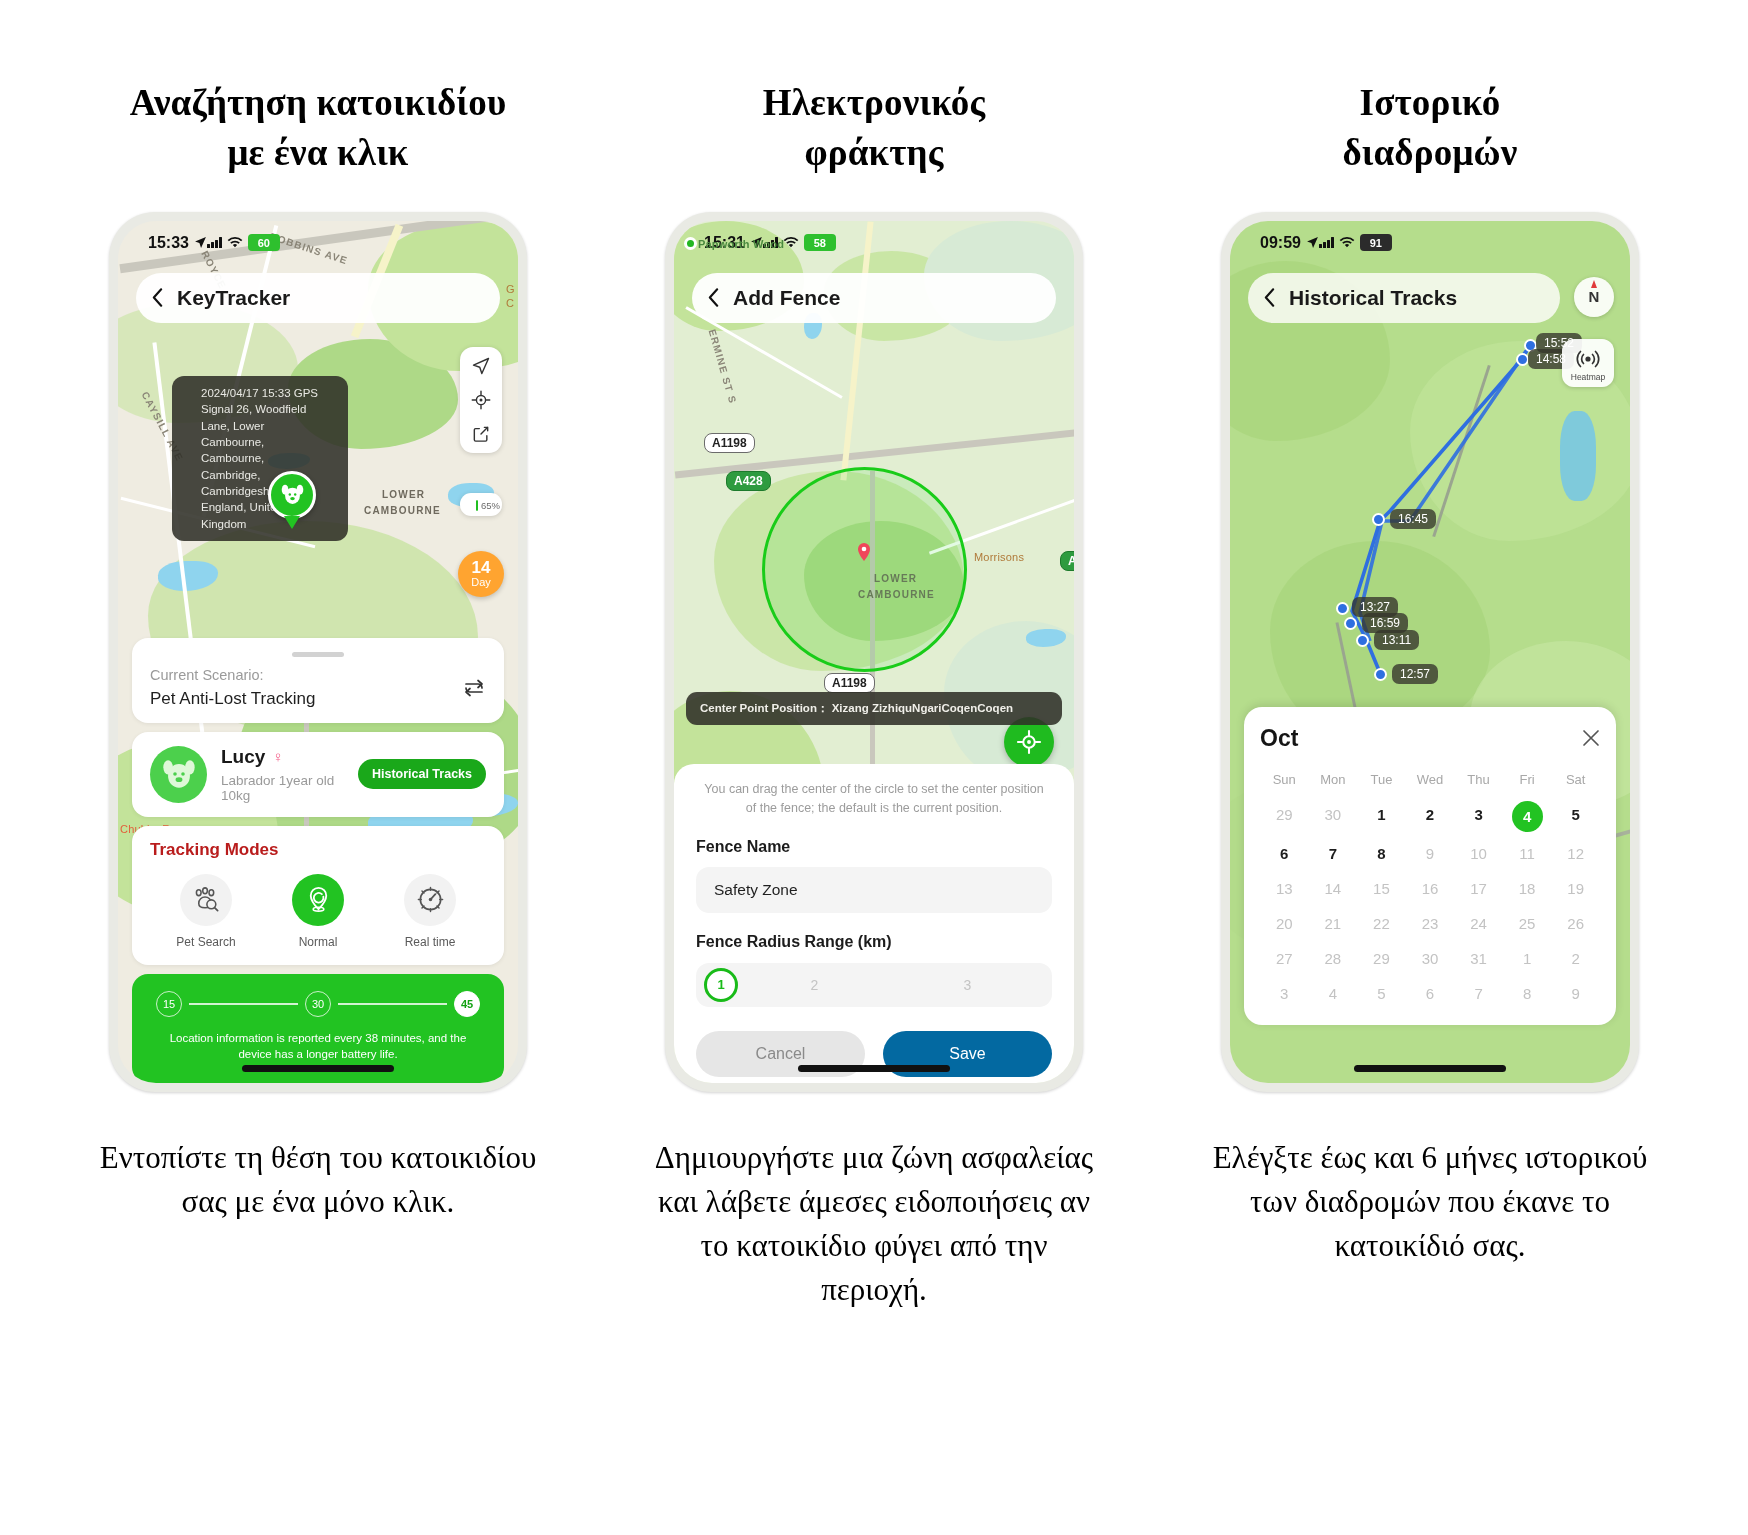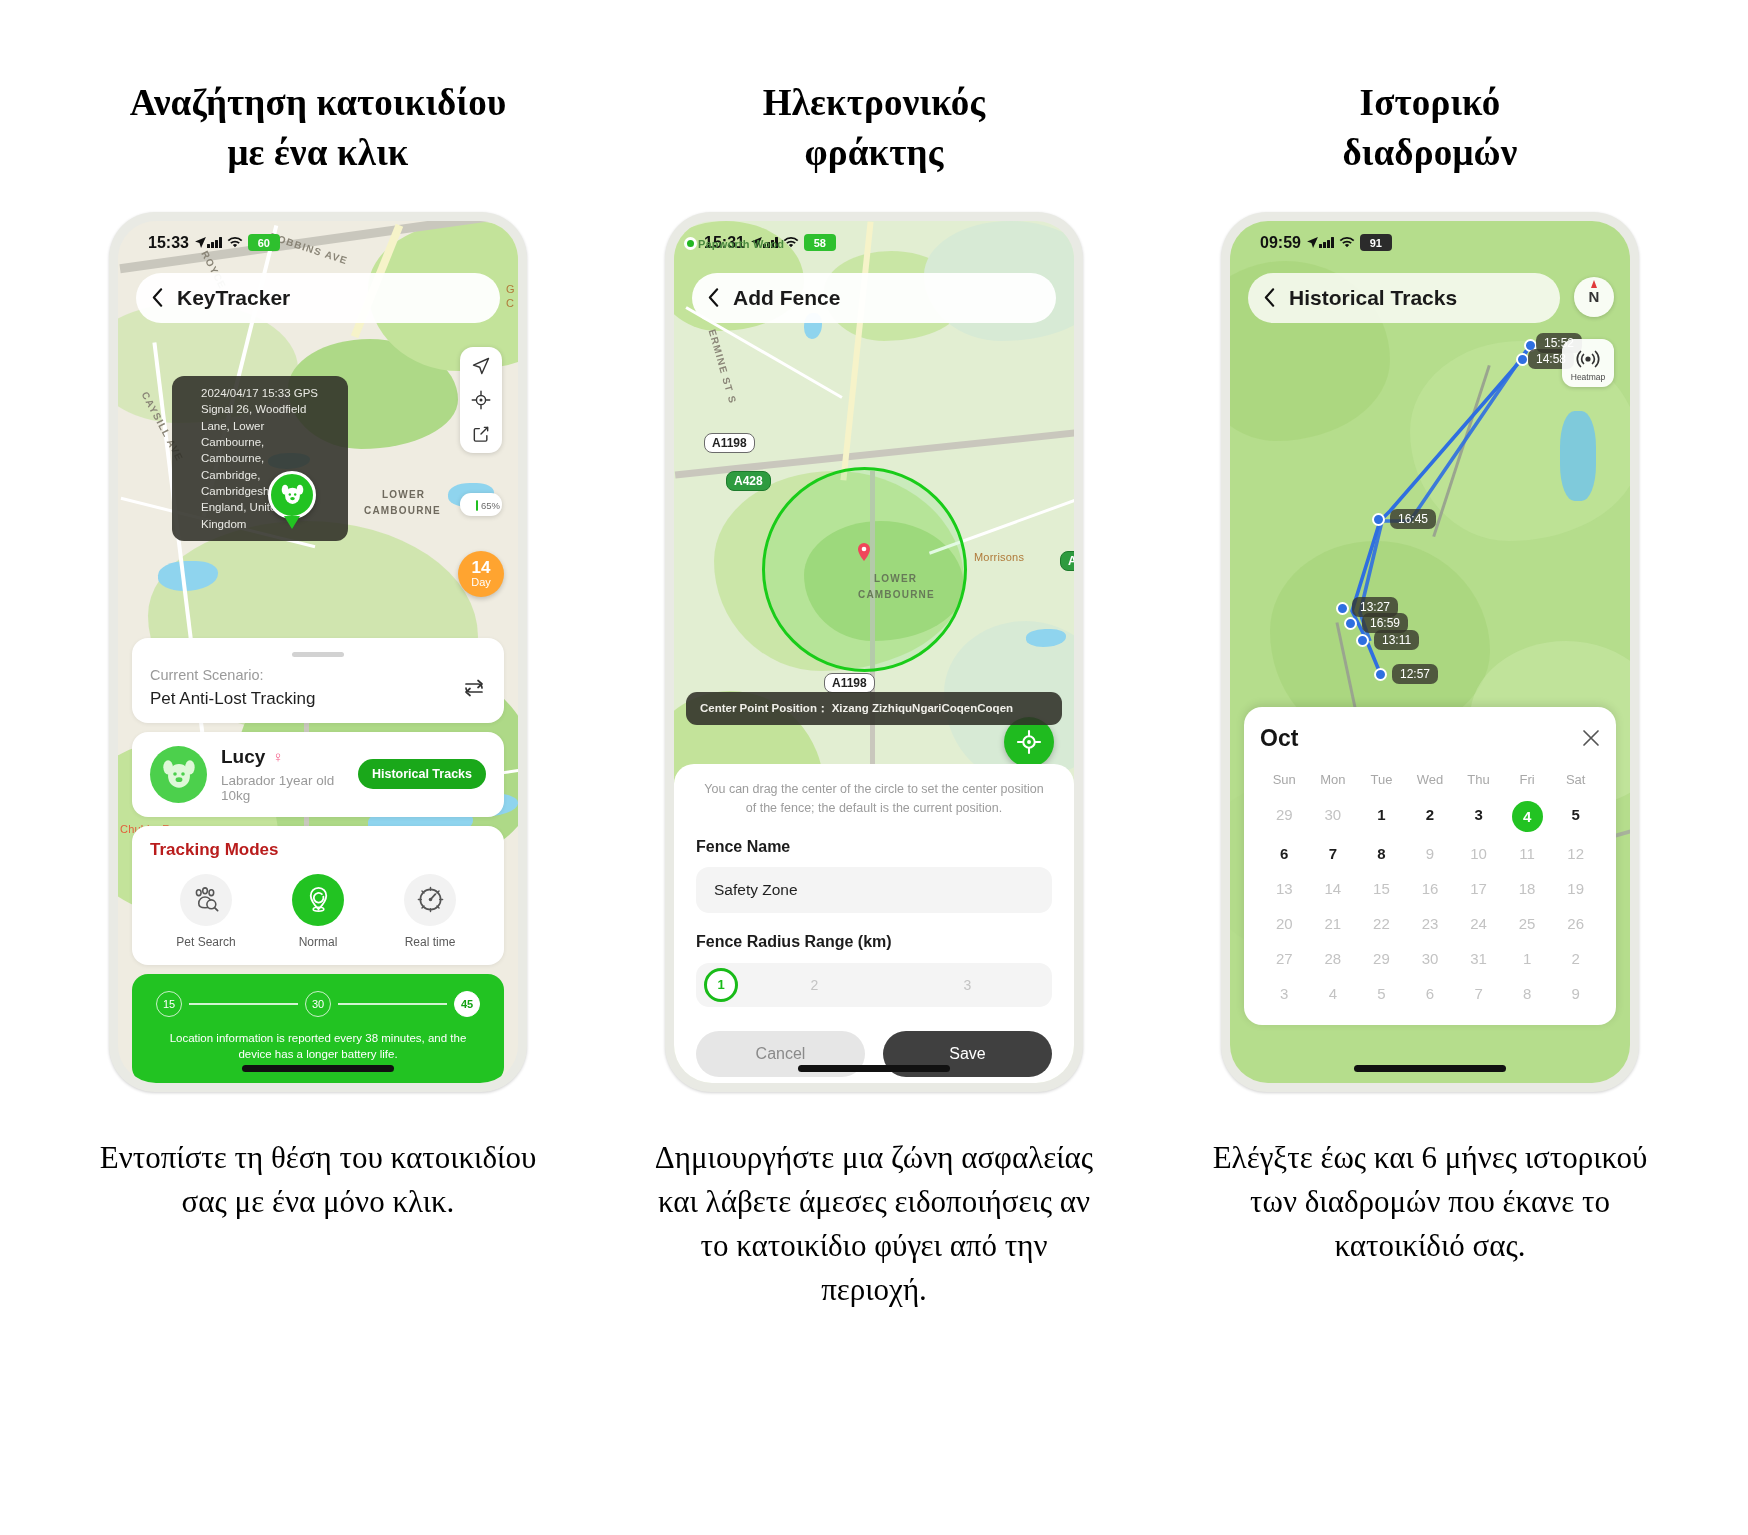--- a/index.html
+++ b/index.html
@@ -278,21 +278,21 @@
     display: flex; align-items: center; justify-content: center;
     flex: 0 0 34px; font-size: 13px;
   }
   .fence-btns { display: flex; gap: 18px; margin-top: 24px; padding-bottom: 6px; }
   .btn {
     flex: 1; height: 46px; border-radius: 23px;
     display: flex; align-items: center; justify-content: center;
     font-size: 16px; cursor: pointer;
   }
   .btn-cancel { background: #e6e6e6; color: #8a8a8a; }
-  .btn-save { background: #404040; color: #fff; text-align: right; }
+  .btn-save { background: #0369a1; color: #fff; text-align: right; }
 
   
   .compass {
     position: absolute; right: 16px; top: 56px; z-index: 24;
     width: 40px; height: 40px; border-radius: 50%;
     background: rgba(255,255,255,.9);
     display: flex; align-items: center; justify-content: center;
     font-size: 15px; font-weight: bold; color: #333;
     box-shadow: 0 1px 4px rgba(0,0,0,.18);
   }

